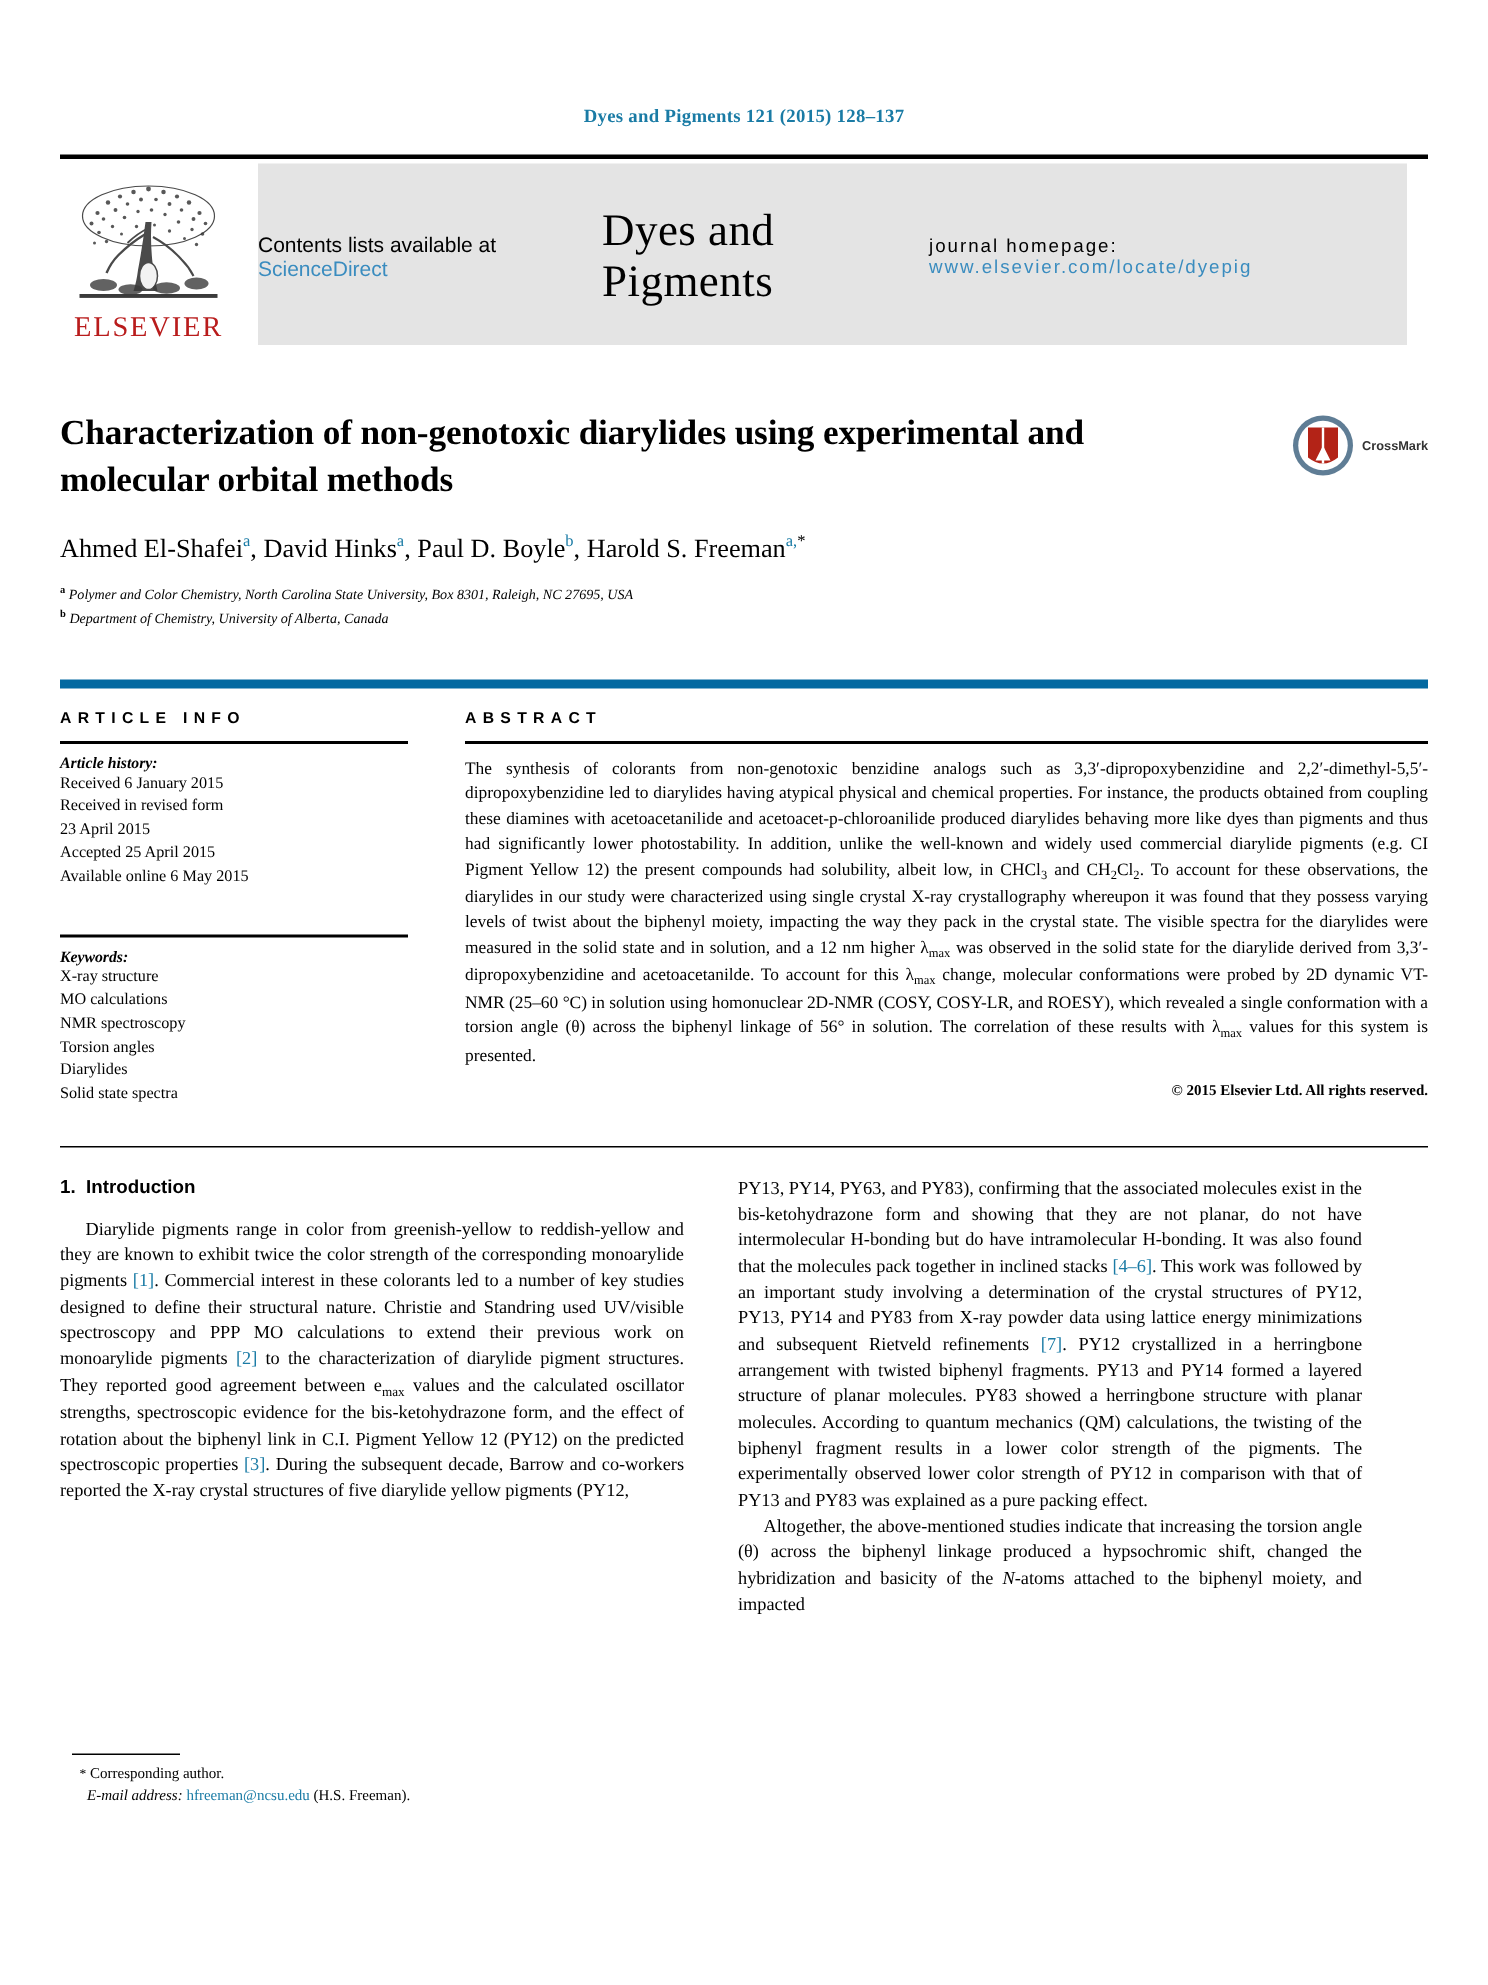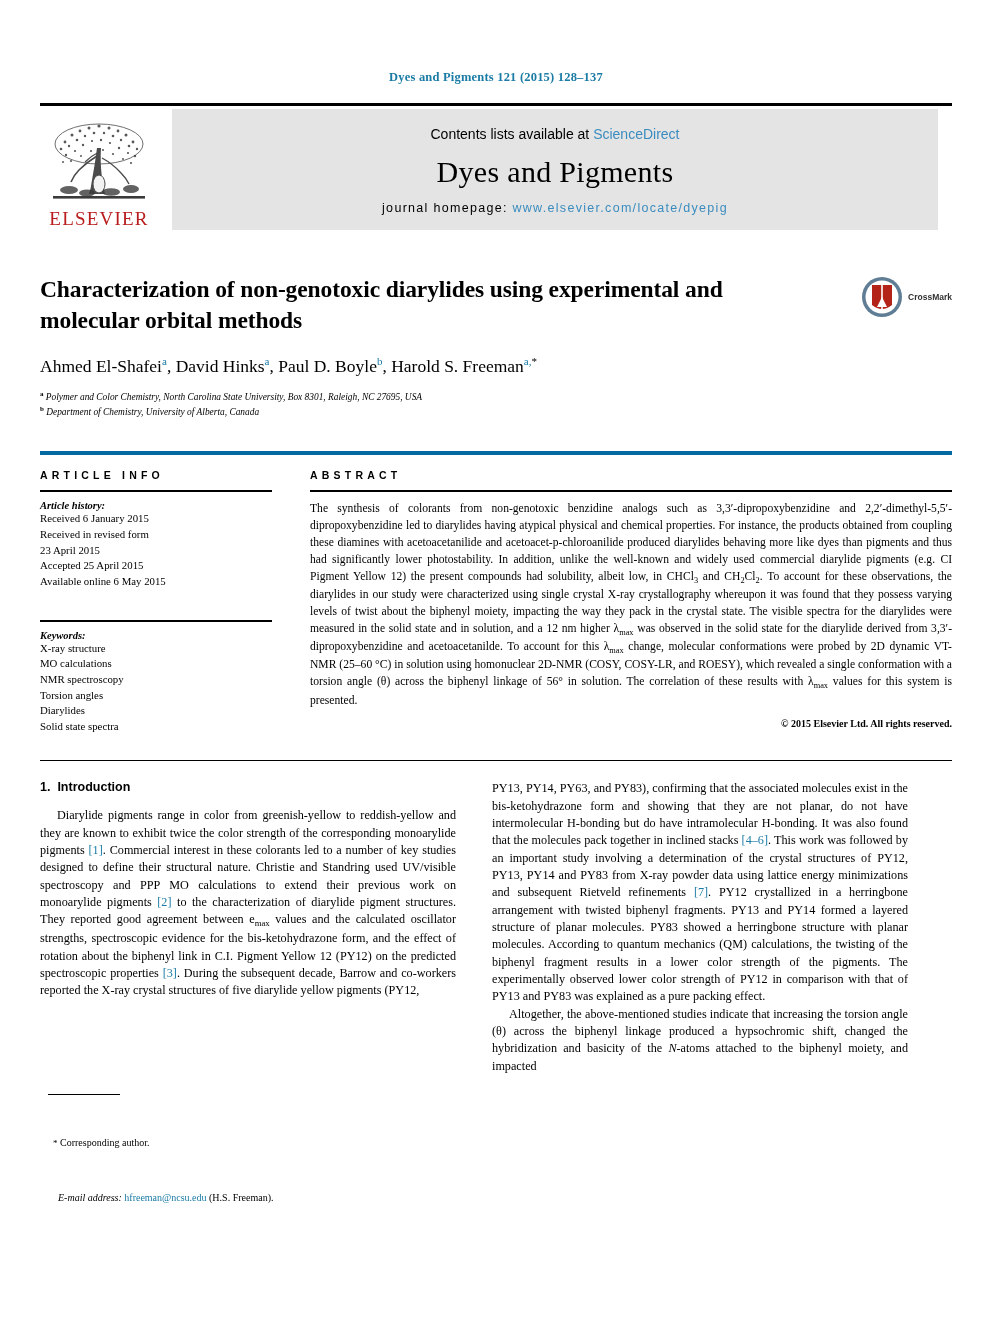--- a/index.html
+++ b/index.html
@@ -44,21 +44,21 @@
     color: #b91c1c;
     font-size: 19px;
     letter-spacing: 1.2px;
     line-height: 1;
     margin-top: 1px;
   }
   .masthead-center {
     flex: 1 1 auto;
     background: #e4e4e4;
     margin-left: 14px; margin-right: 14px;
-    display: flex; flex-direction: column;
+    display: flex; flex-direction: row;
     align-items: center; justify-content: space-between;
     padding: 17px 0 15px 0;
   }
   .contents-line { font-size: 14px; font-family: "Liberation Sans", sans-serif; }
   .sd-link { color: #3a8cbf; }
   .journal-title {
     font-family: "Liberation Serif", serif;
     font-size: 30px;
     letter-spacing: .3px;
   }
@@ -130,21 +130,21 @@
     font-family: "Liberation Serif", serif;
     line-height: 1.5;
   }
   .affil sup { font-style: normal; font-weight: bold; font-size: 7px; vertical-align: super; }
 
   
   .info-abstract {
     margin-top: 32px;
     display: flex;
     gap: 38px;
-    border-top: 4px solid #0369a1;
+    border-top: 6px solid #0369a1;
     padding-top: 0;
   }
   .section-head {
     font-family: "Liberation Sans", sans-serif;
     font-weight: bold;
     font-size: 10.5px;
     letter-spacing: 4.2px;
     padding-top: 14px;
   }
   .col-info { width: 232px; flex: 0 0 232px; }
@@ -194,21 +194,21 @@
     text-align: justify;
     text-indent: 17px;
     font-family: "Liberation Serif", serif;
   }
   .para.cont { text-indent: 0; }
   .ref { color: #1a7ba5; }
 
   
   .foot-area { position: absolute; left: 48px; bottom: 26px; width: 416px; }
   .foot-rule { border-top: 1px solid #000; width: 72px; margin-bottom: 5px; }
-  .foot-line { font-size: 10px; line-height: 1.5; font-family: "Liberation Serif", serif; margin-top: 40px; }
+  .foot-line { font-size: 10px; line-height: 1.5; font-family: "Liberation Serif", serif; }
   .foot-line .star { font-size: 9px; }
   .foot-line i { font-style: italic; }
   .mail { color: #1a7ba5; }
   .doi-block { margin-top: 22px; }
   .doi { color: #1a7ba5; font-size: 11px; font-family: "Liberation Serif", serif; }
   .issn { font-size: 11px; font-weight: bold; font-family: "Liberation Serif", serif; }
 </style>
 </head>
 <body>
 

